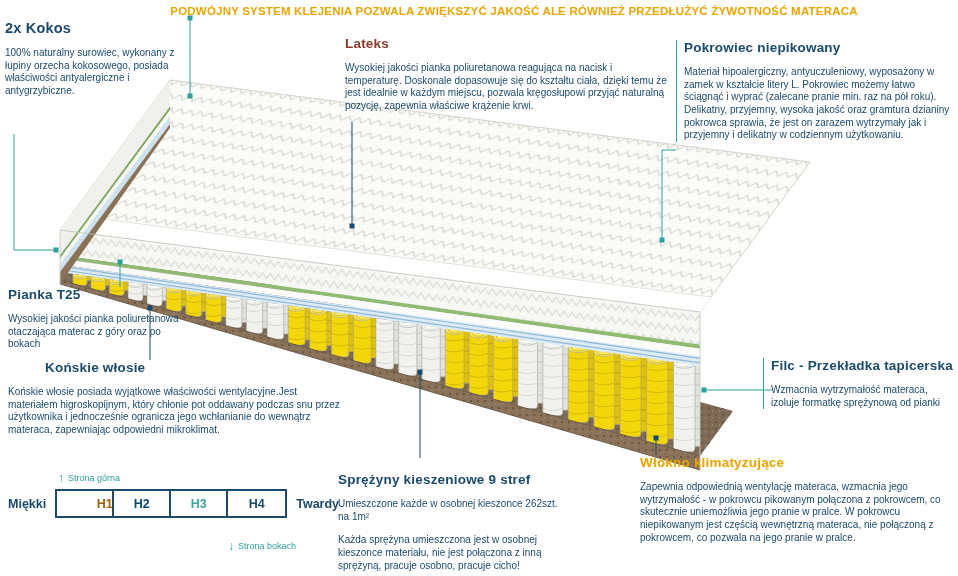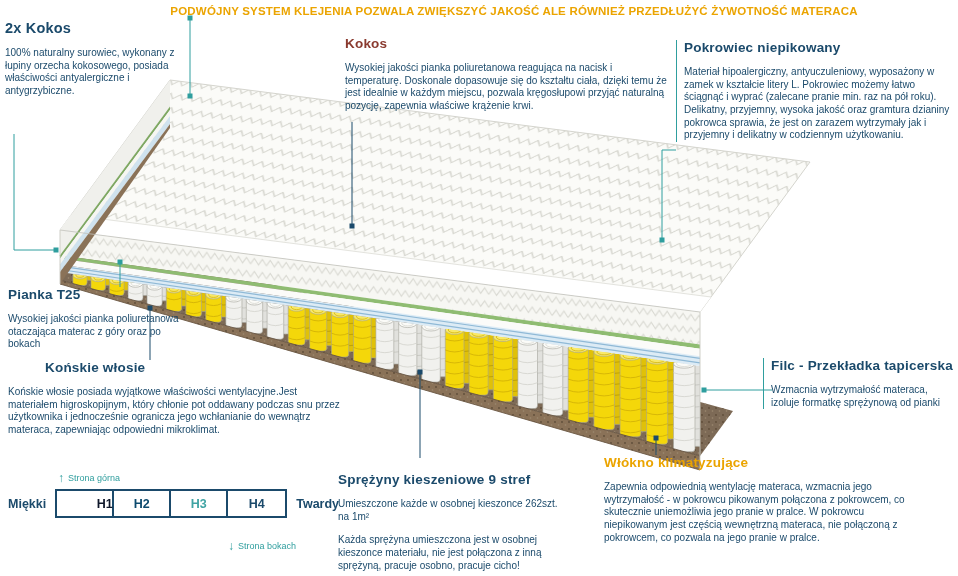--- a/index.html
+++ b/index.html
@@ -485,21 +485,21 @@
     </svg>
 
   <div class="banner">PODWÓJNY SYSTEM KLEJENIA POZWALA ZWIĘKSZYĆ JAKOŚĆ ALE RÓWNIEŻ PRZEDŁUŻYĆ ŻYWOTNOŚĆ MATERACA</div>
 
   <div class="cb cb-kokos" style="left:5px;top:20px;width:182px">
     <h3>2x Kokos</h3>
     <p>100% naturalny surowiec, wykonany z łupiny orzecha kokosowego, posiada właściwości antyalergiczne i antygrzybiczne.</p>
   </div>
 
   <div class="cb cb-lateks" style="left:345px;top:36px;width:322px">
-    <h3>Kokos</h3>
+    <h3>Lateks</h3>
     <p>Wysokiej jakości pianka poliuretanowa reagująca na nacisk i temperaturę. Doskonale dopasowuje się do kształtu ciała, dzięki temu że jest idealnie w każdym miejscu, pozwala kręgosłupowi przyjąć naturalną pozycję, zapewnia właściwe krążenie krwi.</p>
   </div>
 
   <div class="cb bordered" style="left:676px;top:40px;width:276px">
     <h3>Pokrowiec niepikowany</h3>
     <p>Materiał hipoalergiczny, antyuczuleniowy, wyposażony w zamek w kształcie litery L. Pokrowiec możemy łatwo ściągnąć i wyprać (zalecane pranie min. raz na pół roku). Delikatny, przyjemny, wysoka jakość oraz gramtura dzianiny pokrowca sprawia, że jest on zarazem wytrzymały jak i przyjemny i delikatny w codziennym użytkowaniu.</p>
   </div>
 
   <div class="cb" style="left:8px;top:287px;width:175px">
     <h3>Pianka T25</h3>
@@ -515,34 +515,34 @@
     <h3>Sprężyny kieszeniowe 9 stref</h3>
     <p>Umieszczone każde w osobnej kieszonce 262szt. na 1m²</p>
     <p>Każda sprężyna umieszczona jest w osobnej kieszonce materiału, nie jest połączona z inną sprężyną, pracuje osobno, pracuje cicho!</p>
   </div>
 
   <div class="cb bordered cb-filc" style="left:763px;top:358px;width:190px">
     <h3>Filc - Przekładka tapicerska</h3>
     <p>Wzmacnia wytrzymałość materaca, izoluje formatkę sprężynową od pianki</p>
   </div>
 
-  <div class="cb cb-wlokno" style="left:604px;top:455px;width:315px">
+  <div class="cb cb-wlokno" style="left:640px;top:455px;width:315px">
     <h3>Włókno klimatyzujące</h3>
     <p>Zapewnia odpowiednią wentylację materaca, wzmacnia jego wytrzymałość - w pokrowcu pikowanym połączona z pokrowcem, co skutecznie uniemożliwia jego pranie w pralce. W pokrowcu niepikowanym jest częścią wewnętrzną materaca, nie połączoną z pokrowcem, co pozwala na jego pranie w pralce.</p>
   </div>
 
   <div class="sg">
     <span class="arrow">↑</span>
     <span>Strona górna</span>
   </div>
 
   <div class="scale-row">
     <span class="scale-label">Miękki</span>
     <div class="scale-box">
-        <div class="cell" style="color: #0f172a; padding-left: 40px;">H1</div>
+        <div class="cell" style="color: #a16207; padding-left: 40px;">H1</div>
         <div class="cell" style="color: #0c4a6e;">H2</div>
         <div class="cell" style="color: rgb(63, 163, 163);">H3</div>
         <div class="cell" style="color: rgb(27, 74, 107);">H4</div>
       </div>
     <span class="scale-label">Twardy</span>
   </div>
 
   <div class="sd">
     <span class="arrow">↓</span>
     <span>Strona bokach</span>

